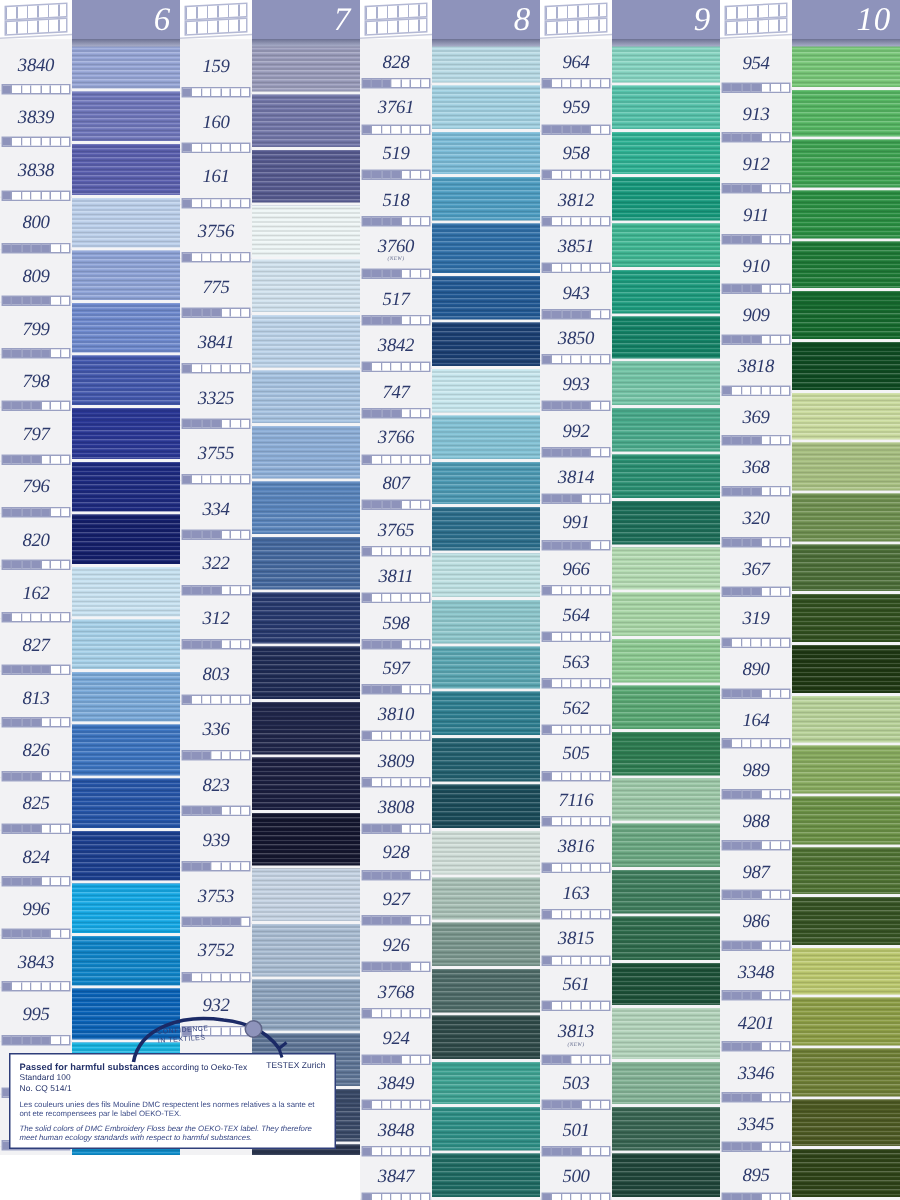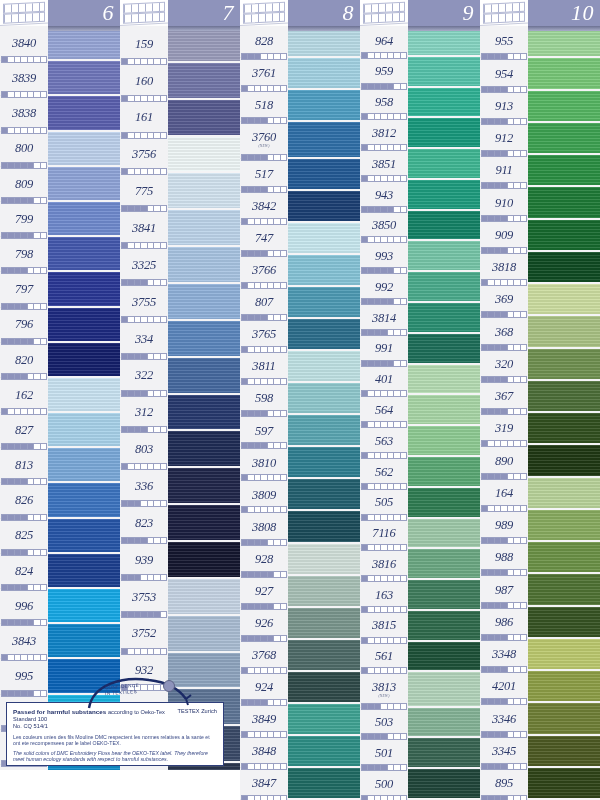--- a/index.html
+++ b/index.html
@@ -1056,20 +1056,38 @@
                 <i></i>
               </div>
             </div>
             <div class="swatch" style="background: rgb(163, 210, 227);">
               <div class="threads"></div>
               <div class="gap"></div>
             </div>
           </div>
           <div class="row">
             <div class="label-cell">
+              <div class="code">519</div>
+              <div class="ticks">
+                <i class="on"></i>
+                <i class="on"></i>
+                <i class="on"></i>
+                <i class="on"></i>
+                <i></i>
+                <i></i>
+                <i></i>
+              </div>
+            </div>
+            <div class="swatch" style="background: rgb(124, 188, 216);">
+              <div class="threads"></div>
+              <div class="gap"></div>
+            </div>
+          </div>
+          <div class="row">
+            <div class="label-cell">
               <div class="code">518</div>
               <div class="ticks">
                 <i class="on"></i>
                 <i class="on"></i>
                 <i class="on"></i>
                 <i class="on"></i>
                 <i></i>
                 <i></i>
                 <i></i>
               </div>
@@ -1659,21 +1677,21 @@
                 <i></i>
               </div>
             </div>
             <div class="swatch" style="background: rgb(29, 110, 89);">
               <div class="threads"></div>
               <div class="gap"></div>
             </div>
           </div>
           <div class="row">
             <div class="label-cell">
-              <div class="code">401</div>
+              <div class="code">966</div>
               <div class="ticks">
                 <i class="on"></i>
                 <i></i>
                 <i></i>
                 <i></i>
                 <i></i>
                 <i></i>
                 <i></i>
               </div>
             </div>
@@ -1918,38 +1936,20 @@
           </div>
         </div>
       </div>
       <div class="column">
         <div class="col-head">
           <div class="head-skein"></div>
           <div class="head-num">10</div>
         </div>
         <div class="head-shadow"></div>
         <div class="rows">
-          <div class="row">
-            <div class="label-cell">
-              <div class="code">955</div>
-              <div class="ticks">
-                <i class="on"></i>
-                <i class="on"></i>
-                <i class="on"></i>
-                <i class="on"></i>
-                <i></i>
-                <i></i>
-                <i></i>
-              </div>
-            </div>
-            <div class="swatch" style="background: rgb(158, 215, 154);">
-              <div class="threads"></div>
-              <div class="gap"></div>
-            </div>
-          </div>
           <div class="row">
             <div class="label-cell">
               <div class="code">954</div>
               <div class="ticks">
                 <i class="on"></i>
                 <i class="on"></i>
                 <i class="on"></i>
                 <i class="on"></i>
                 <i></i>
                 <i></i>

